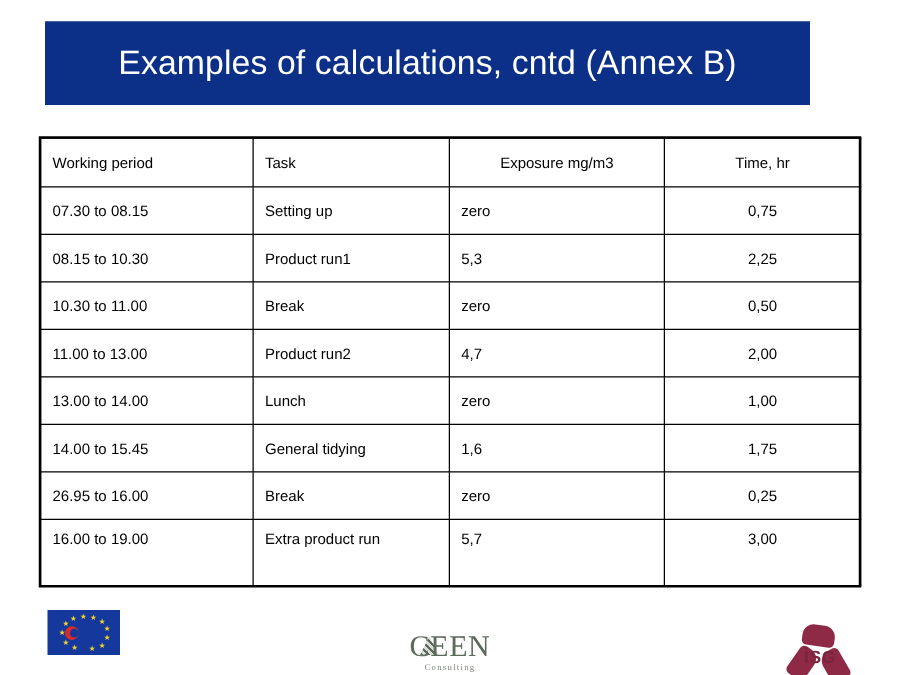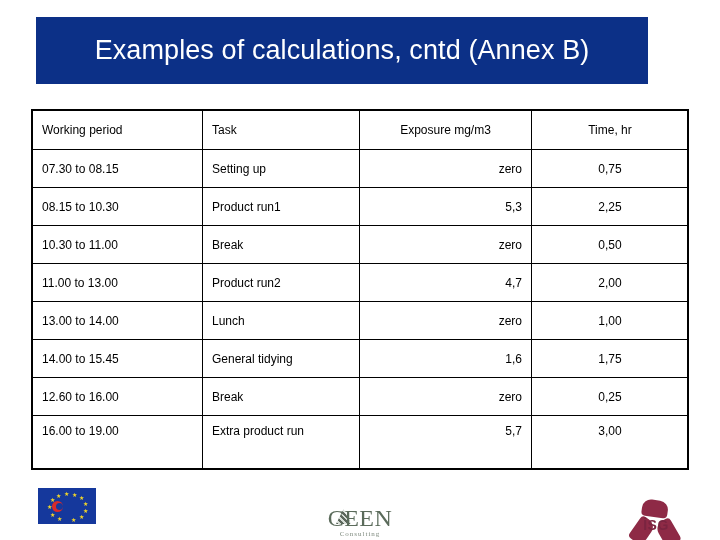--- a/index.html
+++ b/index.html
@@ -67,21 +67,21 @@
   table.calc-table tbody td {
     height: 38px;
   }
   table.calc-table tbody tr.tall td {
     height: 53px;
     vertical-align: top;
     padding-top: 8px;
   }
   .col-period { width: 170px; text-align: left; }
   .col-task   { width: 157px; text-align: left; margin-top: 16px; }
-  .col-exp    { width: 172px; text-align: right; }
+  .col-exp    { width: 172px; text-align: left; }
   .col-time   { width: 157px; text-align: center; }
 
   table.calc-table thead th.col-exp,
   table.calc-table thead th.col-time {
     text-align: center;
   }
   table.calc-table tbody tr.tall td.col-exp,
   table.calc-table tbody tr.tall td.col-time {
     vertical-align: top;
   }
@@ -256,21 +256,21 @@
         <td class="col-exp">zero</td>
         <td class="col-time">1,00</td>
       </tr>
       <tr>
         <td class="col-period">14.00 to 15.45</td>
         <td class="col-task">General tidying</td>
         <td class="col-exp">1,6</td>
         <td class="col-time">1,75</td>
       </tr>
       <tr>
-        <td class="col-period">12.60 to 16.00</td>
+        <td class="col-period">26.95 to 16.00</td>
         <td class="col-task">Break</td>
         <td class="col-exp">zero</td>
         <td class="col-time">0,25</td>
       </tr>
       <tr class="tall">
         <td class="col-period">16.00 to 19.00</td>
         <td class="col-task">Extra product run</td>
         <td class="col-exp">5,7</td>
         <td class="col-time">3,00</td>
       </tr>

